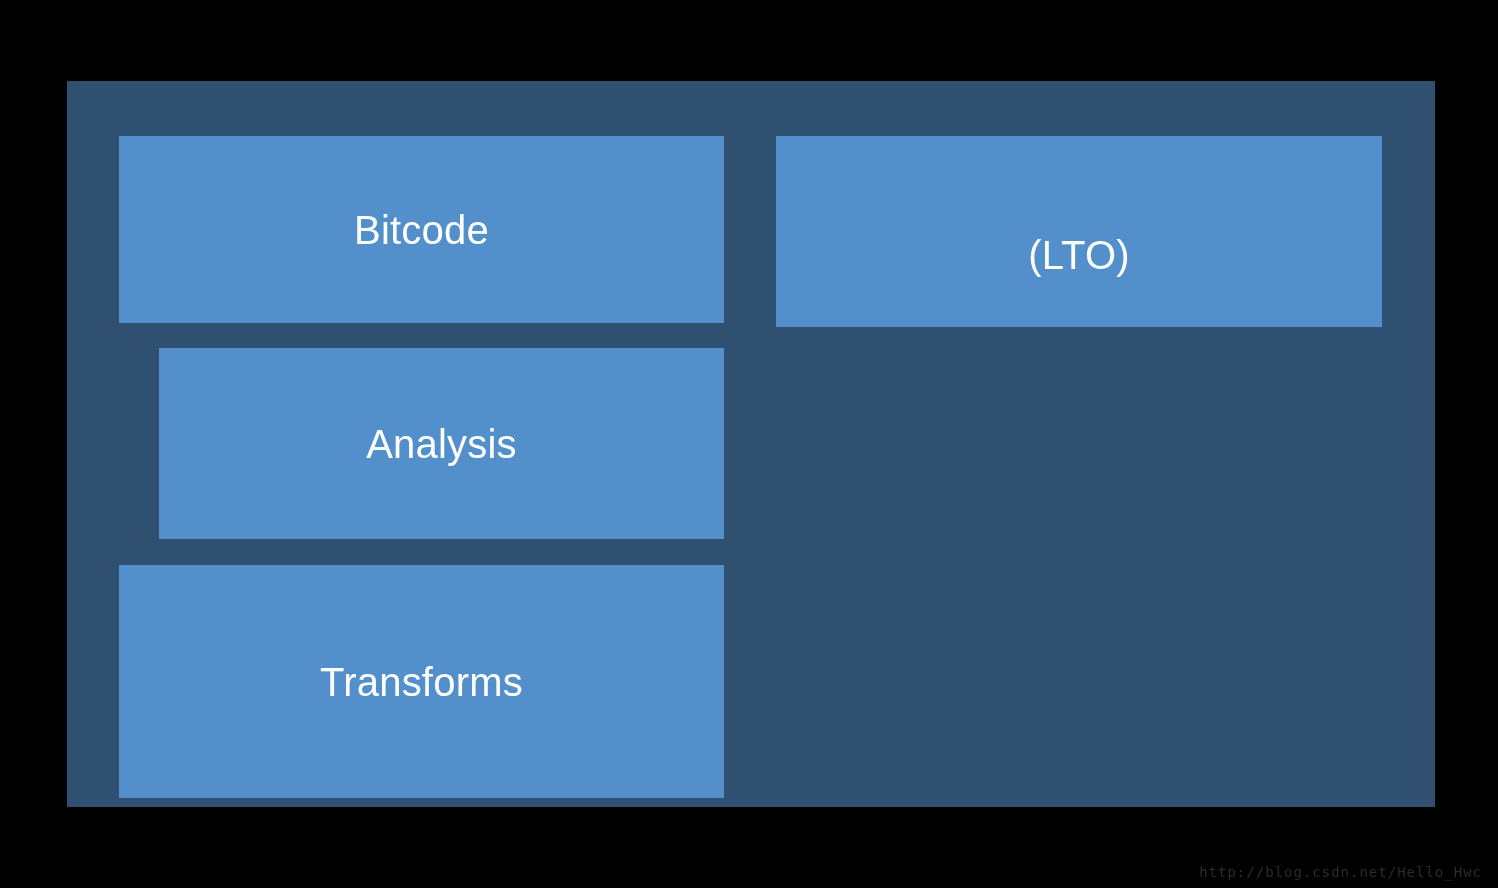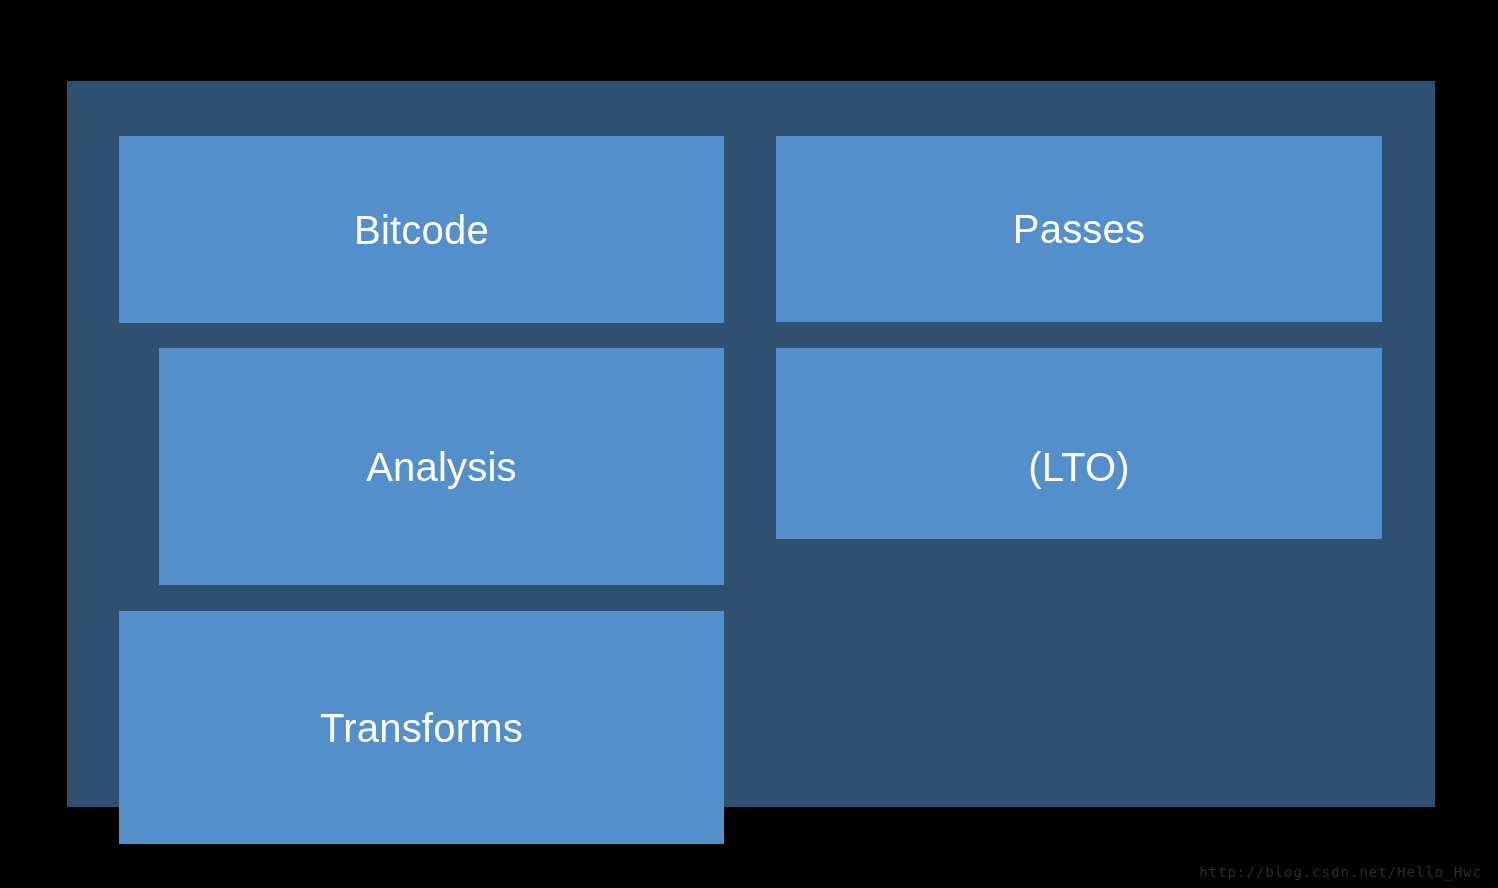--- a/index.html
+++ b/index.html
@@ -59,21 +59,21 @@
     font-weight: 400;
     line-height: 1.15;
     letter-spacing: 0.2px;
     color: #ffffff;
     display: block;
     padding: 0 10px;
   }
 
   
   #box-bitcode   { height: 187px; }   
-  #box-analysis  { height: 237px; margin-left: 40px; }   
+  #box-analysis  { height: 191px; margin-left: 40px; }   
   #box-transforms{ height: 233px; }   
   #box-passes    { height: 186px; }   
   #box-lto       { height: 191px; }   
 
   #box-analysis  { margin-bottom: 26px; }
   #box-passes    { margin-bottom: 26px; }
 
   
   #watermark {
     position: absolute;
@@ -103,23 +103,20 @@
     </div>
 
     <div class="box" id="box-transforms">
       <span class="box-label">Transforms</span>
     </div>
 
   </div>
 
   <div class="column" id="column-right">
 
-    <div class="box" id="box-passes">
-      <span class="box-label">Passes</span>
-    </div>
 
     <div class="box" id="box-lto">
       <span class="box-label">
         <br>
         <span>(LTO)</span>
       </span>
     </div>
 
   </div>
 

